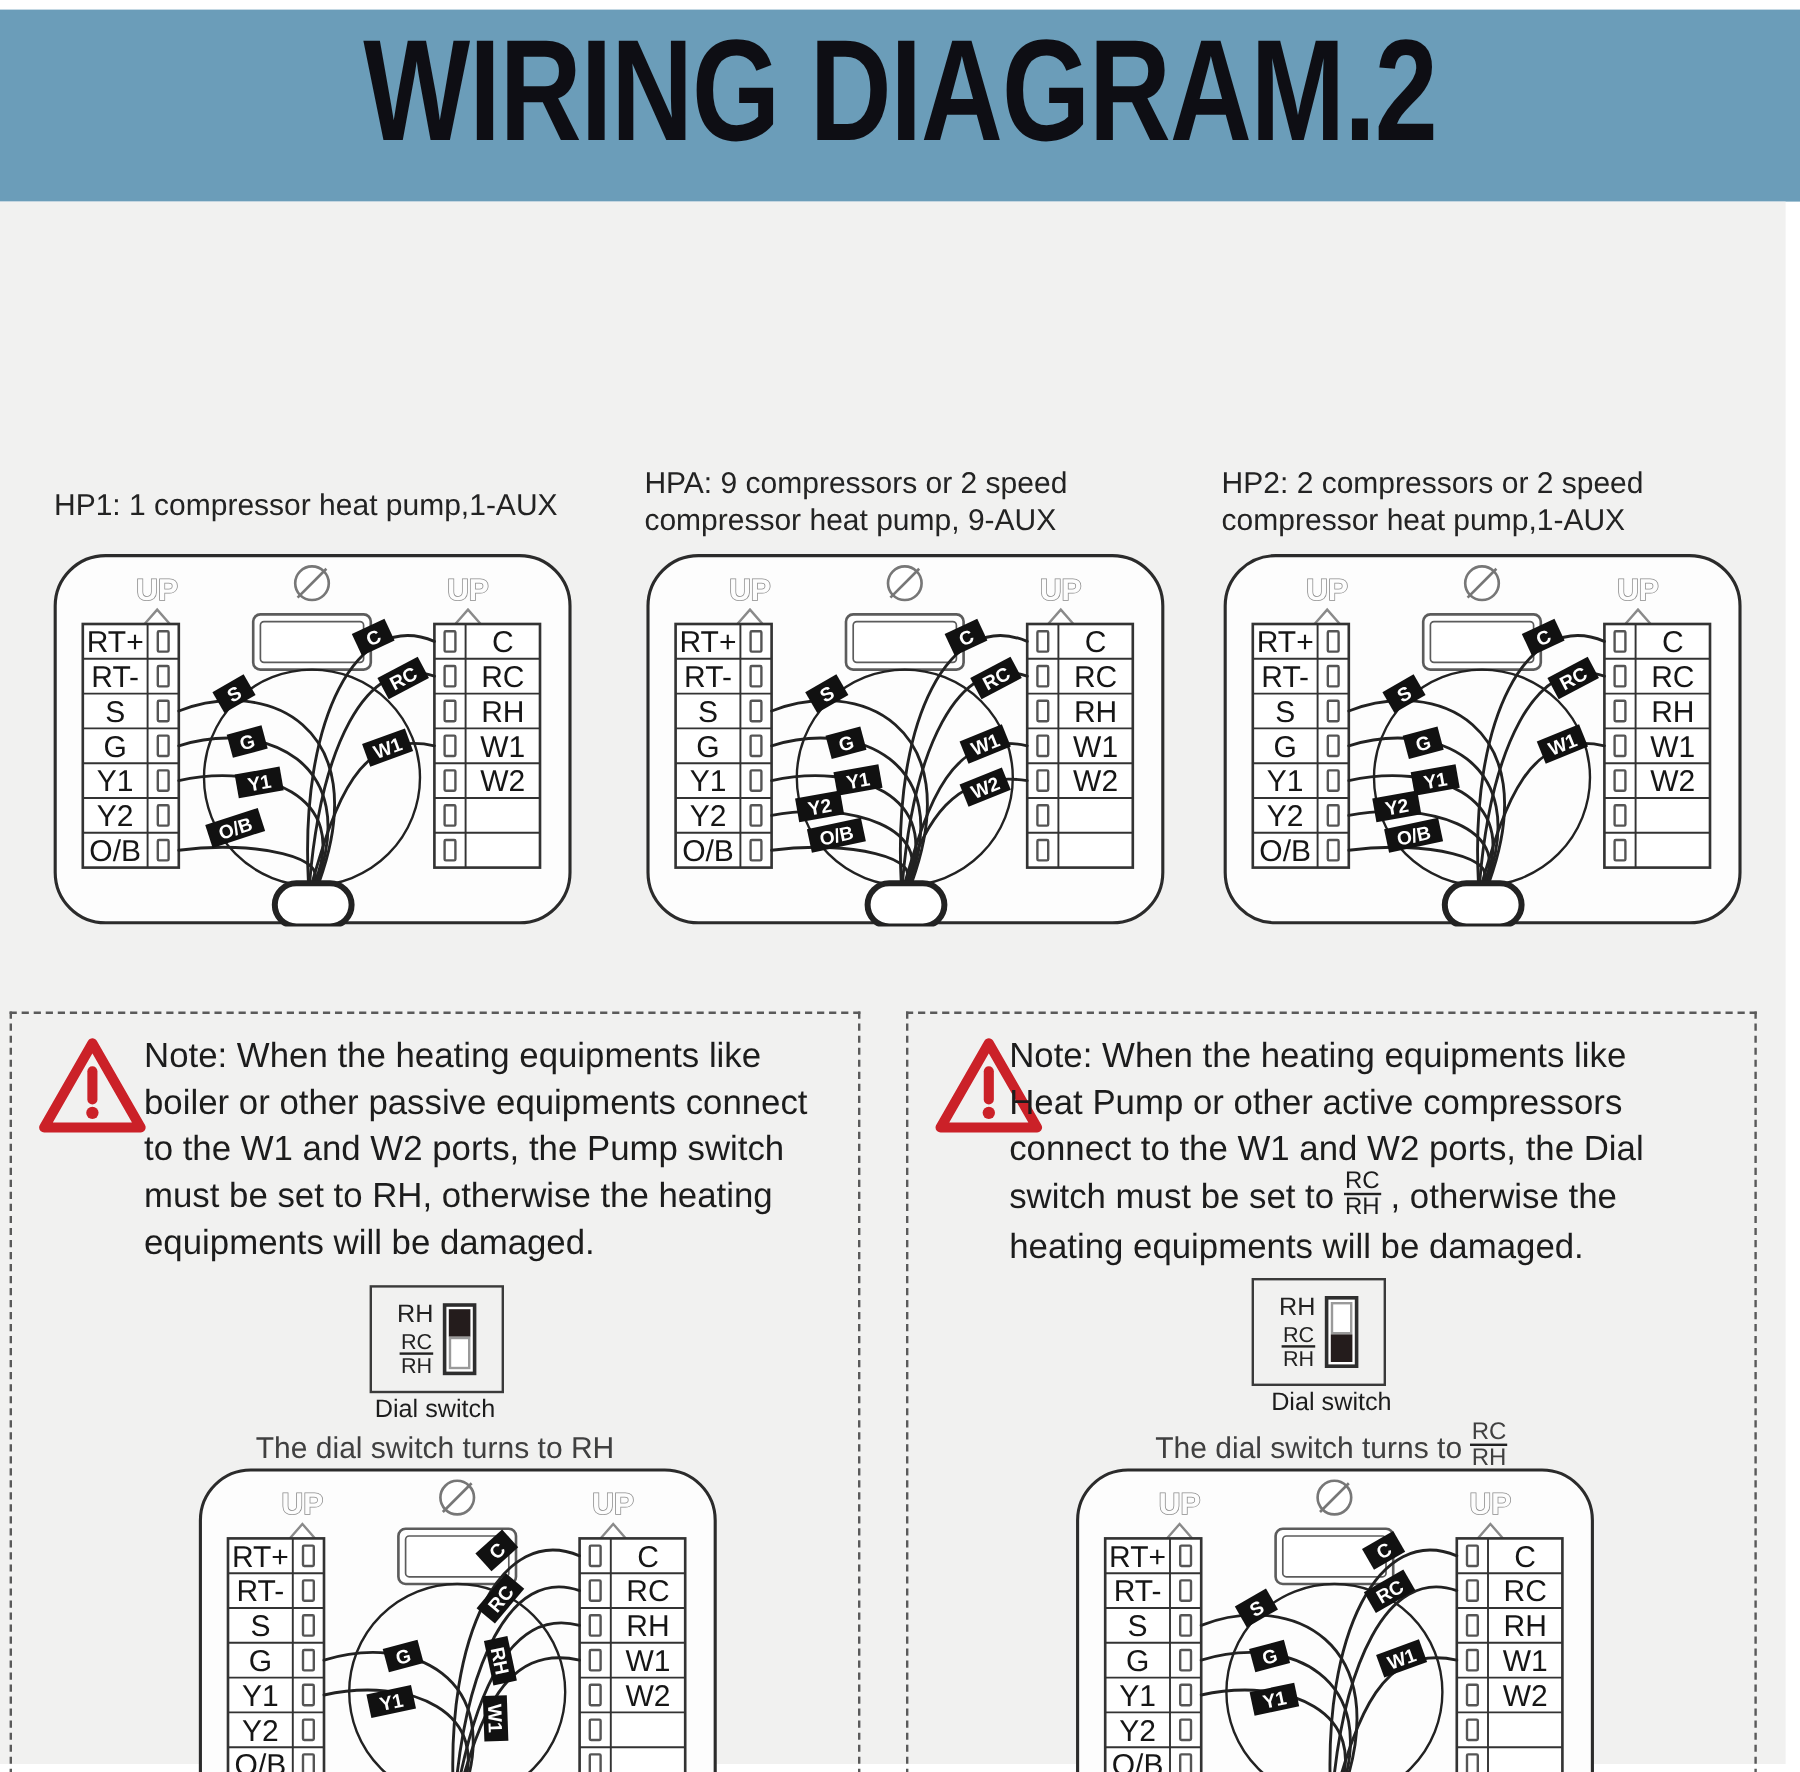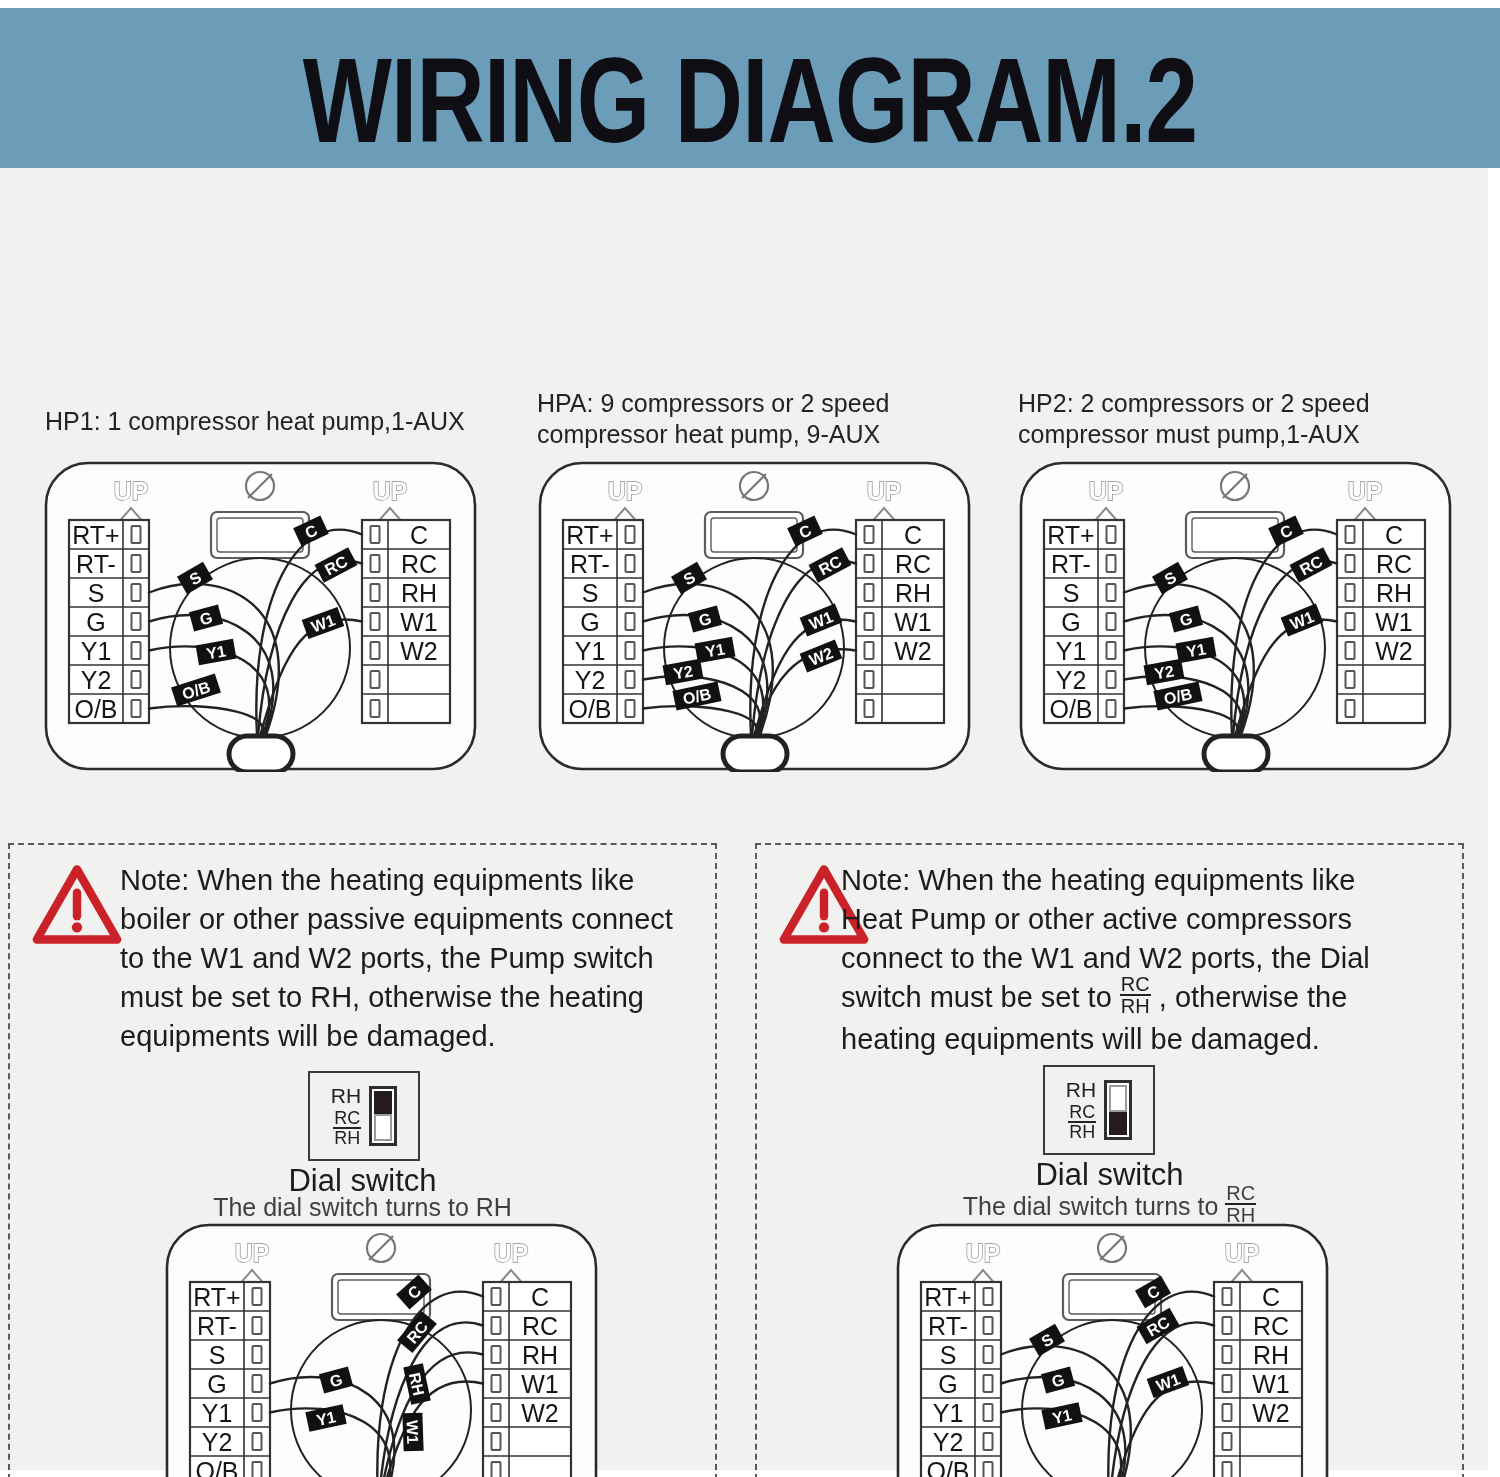--- a/index.html
+++ b/index.html
@@ -1,19 +1,19 @@
 <!DOCTYPE html>
 <html><head>
 <meta charset="utf-8">
 <style>
   html,body{margin:0;padding:0;background:#ffffff;}
   body{width:1500px;height:1477px;position:relative;font-family:"Liberation Sans",sans-serif;overflow:hidden;}
 
   .banner{position:absolute;left:0;top:8px;width:1500px;height:160px;background:#6b9db9;
-          display:flex;align-items:flex-end;justify-content:center;overflow:hidden;}
+          display:flex;align-items:flex-start;justify-content:center;overflow:hidden;}
   .banner-title{font-size:118px;font-weight:bold;color:#0e0e14;letter-spacing:-1px;
                 transform:scale(0.8,1.02);transform-origin:center;white-space:nowrap;}
 
   .content{position:absolute;left:0;top:168px;width:1488px;height:1302px;background:#f1f1f0;}
 
   .heading{position:absolute;font-size:25px;color:#232323;line-height:31px;white-space:nowrap;}
   #h-hp1{left:45px;top:238px;}
   #h-hpa{left:537px;top:220px;}
   #h-hp2{left:1018px;top:220px;}
 
@@ -43,21 +43,21 @@
         display:flex;align-items:center;justify-content:center;gap:8px;}
   #dial-left{left:298px;top:226px;}
   #dial-right{left:286px;top:220px;}
   .dial-labels{display:flex;flex-direction:column;align-items:flex-end;gap:3px;font-size:21px;color:#222;line-height:21px;}
   .dial-labels .frac{font-size:18px;line-height:18px;top:0;}
   .switch{width:28px;height:60px;border:3px solid #2e2e2e;padding:2px;display:flex;flex-direction:column;box-sizing:border-box;background:#fff;}
   .switch .half{flex:1;box-sizing:border-box;}
   .switch .half.on{background:#241c1c;}
   .switch .half.off{border:2px solid #9a9a9a;background:#fff;}
 
-  .dial-caption{position:absolute;left:0;right:0;text-align:center;font-size:31px;color:#1c1c1c;}
+  .dial-caption{position:absolute;left:0;right:0;text-align:center;font-size:21px;color:#1c1c1c;}
   #cap-left{top:318px;} #cap-right{top:312px;}
   .dial-sub{position:absolute;left:0;right:0;text-align:center;font-size:25px;color:#404040;}
   #sub-left{top:348px;} #sub-right{top:342px;}
 </style>
 </head>
 <body>
 
 <div class="banner" style="background: rgb(107, 157, 185);">
   <div class="banner-title">WIRING DIAGRAM.2</div>
 </div>
@@ -66,21 +66,21 @@
 
   <div class="heading" id="h-hp1">
       <div>HP1: 1 compressor heat pump,1-AUX</div>
     </div>
   <div class="heading" id="h-hpa">
       <div>HPA: 9 compressors or 2 speed</div>
       <div>compressor heat pump, 9-AUX</div>
     </div>
   <div class="heading" id="h-hp2">
       <div>HP2: 2 compressors or 2 speed</div>
-      <div>compressor must pump,1-AUX</div>
+      <div>compressor heat pump,1-AUX</div>
     </div>
 
   <div class="thermo" id="t-hp1">
       <svg viewBox="0 0 435 312" xmlns="http://www.w3.org/2000/svg" font-family="&quot;Liberation Sans&quot;,sans-serif">
         <rect x="3" y="3" width="429" height="306" rx="42" fill="#fdfdfd" stroke="#2b2b2b" stroke-width="2.6"></rect>
         <g>
           <text x="88" y="40" text-anchor="middle" font-size="25" font-weight="bold" fill="#fdfdfd" stroke="#8a8a8a" stroke-width="1.3" style="paint-order:stroke">UP</text>
           <polygon points="88,48 74,64 81,64 81,86 95,86 95,64 102,64" fill="#fff" stroke="#8a8a8a" stroke-width="2"></polygon>
         </g>
         <g>

